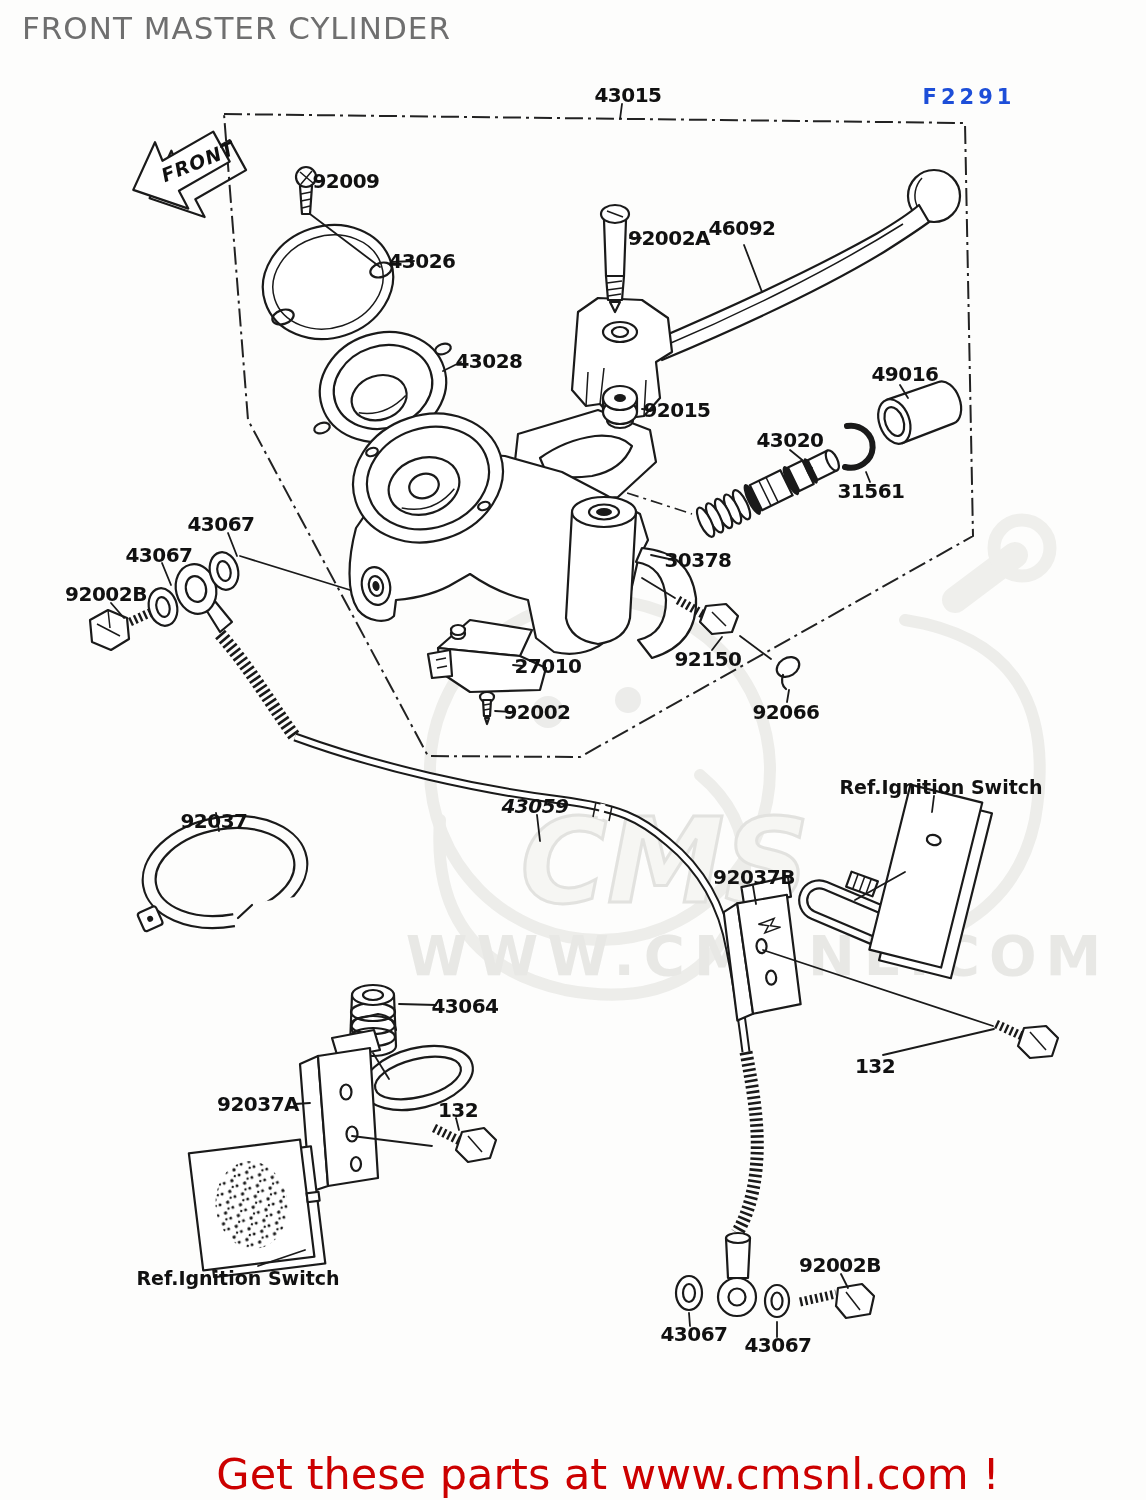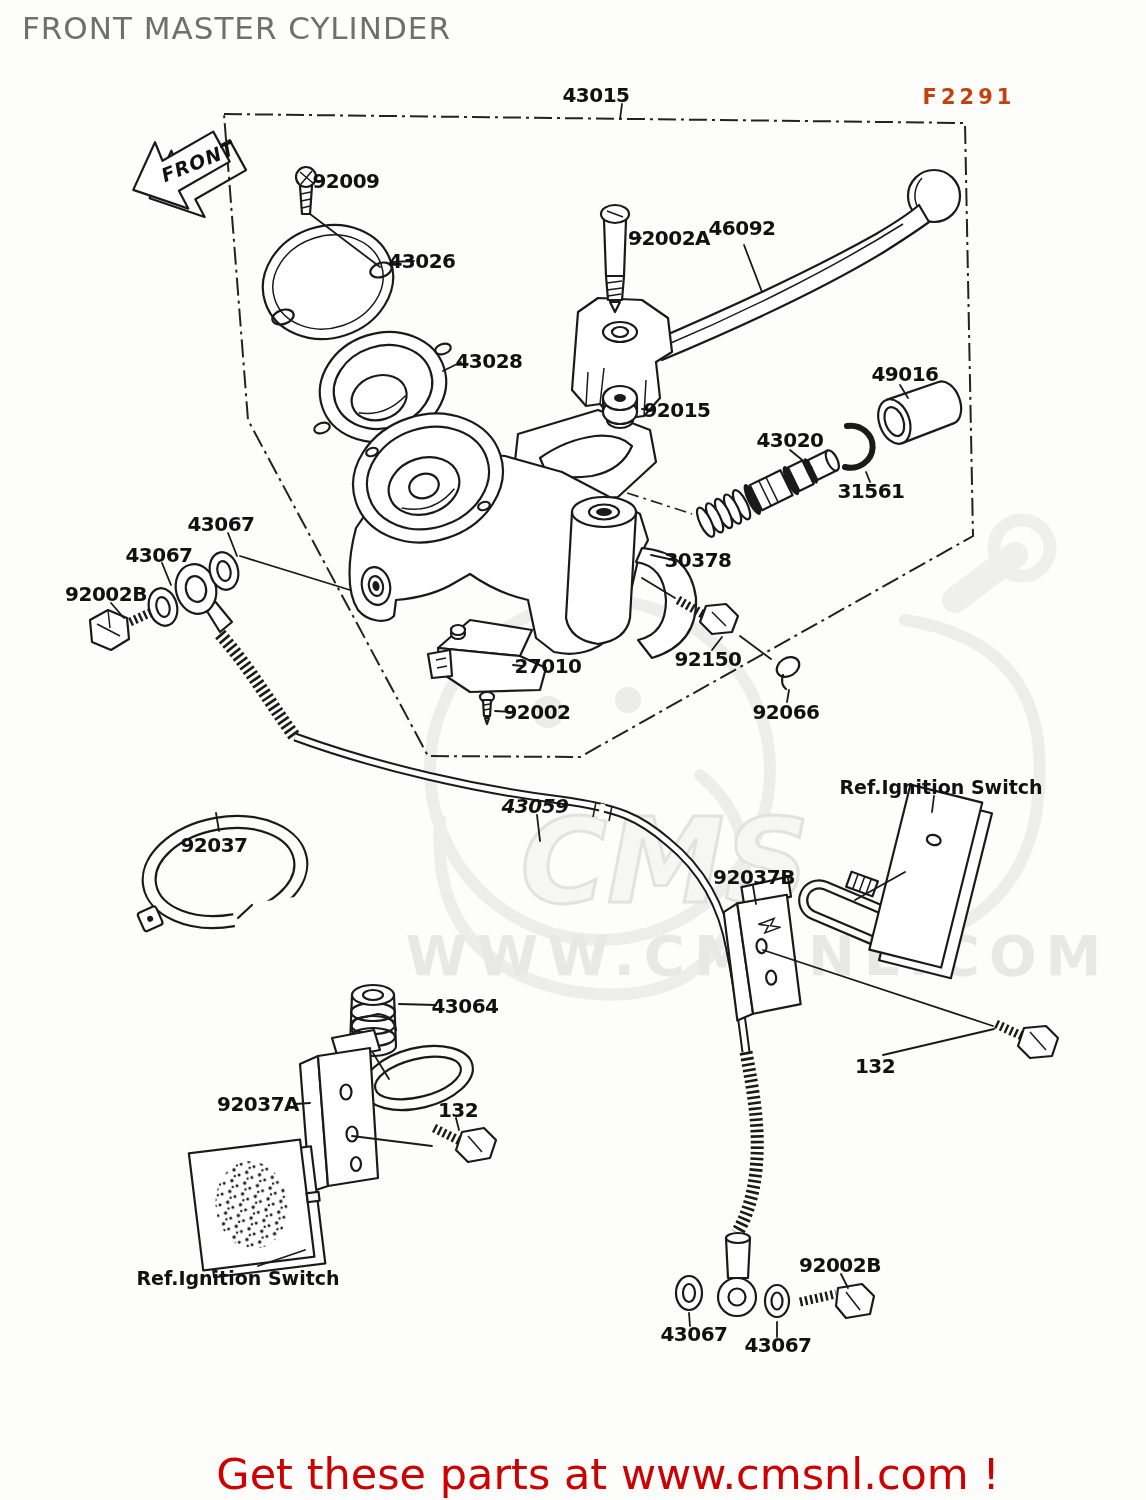--- a/index.html
+++ b/index.html
@@ -1,19 +1,19 @@
 <!DOCTYPE html>
 <html><head>
 <meta charset="utf-8">
 <style>
   html,body{margin:0;padding:0;}
   body{width:1146px;height:1500px;position:relative;background:#fdfdfc;overflow:hidden;}
   .page{position:absolute;inset:0;font-family:"DejaVu Sans",sans-serif;}
   .page-title{position:absolute;left:22px;top:10px;font:400 31px "DejaVu Sans",sans-serif;color:#6f6f6f;letter-spacing:1px;white-space:nowrap;}
-  .fiche{position:absolute;transform:translate(-50%,-50%);font:700 21px "DejaVu Sans",sans-serif;color:#c2410c;letter-spacing:4px;}
+  .fiche{position:absolute;transform:translate(-50%,-50%);font:700 21px "DejaVu Sans",sans-serif;color:#1d4ed8;letter-spacing:4px;}
   .plabel{position:absolute;transform:translate(-50%,-50%);font:700 20px "DejaVu Sans",sans-serif;color:#111;letter-spacing:-0.5px;white-space:nowrap;}
   .plabel.ref{font-size:19px;letter-spacing:0;}
   .footer-promo{position:absolute;left:0;width:100%;top:1449px;text-align:center;font:400 43px "DejaVu Sans",sans-serif;color:#cc0000;white-space:nowrap;padding-left:35px;}
   svg{position:absolute;left:0;top:0;}
   .ln{fill:none;stroke:#1a1a1a;stroke-width:2.2;stroke-linecap:round;stroke-linejoin:round;}
   .thin{fill:none;stroke:#1a1a1a;stroke-width:1.5;}
   .wh{fill:#ffffff;stroke:#1a1a1a;stroke-width:2.2;stroke-linejoin:round;}
   .dk{fill:#1a1a1a;stroke:none;}
   .ldr{fill:none;stroke:#1a1a1a;stroke-width:1.8;stroke-linecap:round;}
   .rib{fill:none;stroke:#1a1a1a;stroke-width:13;stroke-dasharray:2.6 3;stroke-linecap:butt;}
@@ -366,39 +366,39 @@
       <path d="M883,1055 L994,1029" class="ldr" stroke-width="1.5"></path>
       <path d="M841,1274 L848,1288" class="ldr"></path>
       <path d="M690,1326 L689,1313" class="ldr"></path>
       <path d="M777,1337 L777,1322" class="ldr"></path>
       <path d="M305,1250 L258,1266" class="ldr"></path>
     </g>
   </svg>
 
   <div class="fiche" style="left:969px;top:97px;">F2291</div>
 
-  <div class="plabel" style="left:596px;top:95px;">43015</div>
+  <div class="plabel" style="left:628px;top:95px;">43015</div>
   <div class="plabel" style="left:346px;top:181px;">92009</div>
   <div class="plabel" style="left:422px;top:261px;">43026</div>
   <div class="plabel" style="left:669px;top:238px;">92002A</div>
   <div class="plabel" style="left:742px;top:228px;">46092</div>
   <div class="plabel" style="left:489px;top:361px;">43028</div>
   <div class="plabel" style="left:677px;top:410px;">92015</div>
   <div class="plabel" style="left:905px;top:374px;">49016</div>
   <div class="plabel" style="left:790px;top:440px;">43020</div>
   <div class="plabel" style="left:871px;top:491px;">31561</div>
   <div class="plabel" style="left:698px;top:560px;">30378</div>
   <div class="plabel" style="left:708px;top:659px;">92150</div>
   <div class="plabel" style="left:786px;top:712px;">92066</div>
   <div class="plabel" style="left:548px;top:666px;">27010</div>
   <div class="plabel" style="left:537px;top:712px;">92002</div>
   <div class="plabel" style="left:221px;top:524px;">43067</div>
   <div class="plabel" style="left:159px;top:555px;">43067</div>
   <div class="plabel" style="left:106px;top:594px;">92002B</div>
-  <div class="plabel" style="left:214px;top:845px;">92037</div>
+  <div class="plabel" style="left:214px;top:821px;">92037</div>
   <div class="plabel" style="left:535px;top:806px;font-style:italic;">43059</div>
   <div class="plabel" style="left:754px;top:877px;">92037B</div>
   <div class="plabel ref" style="left:941px;top:787px;">Ref.Ignition Switch</div>
   <div class="plabel" style="left:465px;top:1006px;">43064</div>
   <div class="plabel" style="left:258px;top:1104px;">92037A</div>
   <div class="plabel" style="left:458px;top:1110px;">132</div>
   <div class="plabel" style="left:875px;top:1066px;">132</div>
   <div class="plabel" style="left:840px;top:1265px;">92002B</div>
   <div class="plabel" style="left:694px;top:1334px;">43067</div>
   <div class="plabel" style="left:778px;top:1345px;">43067</div>

